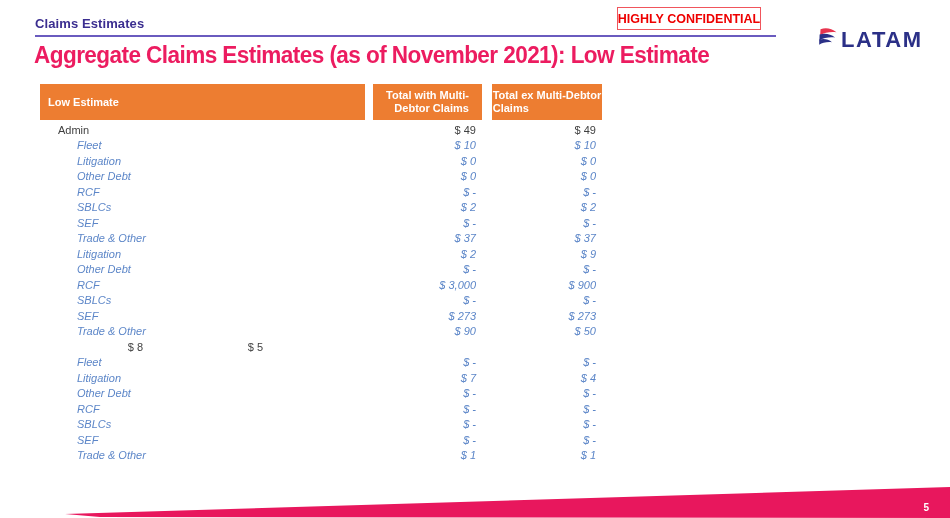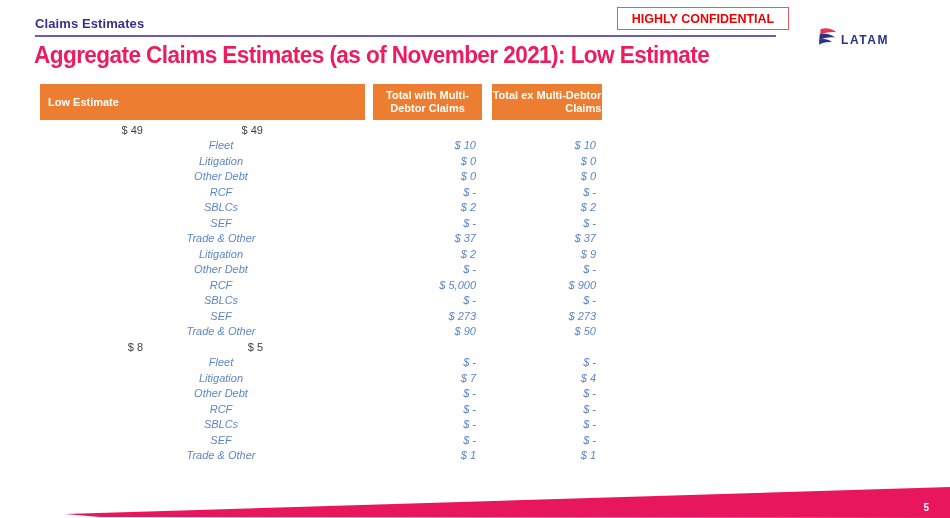--- a/index.html
+++ b/index.html
@@ -9,50 +9,50 @@
   }
   .breadcrumb {
     position:absolute; left:35px; top:16px; font-size:13px; font-weight:bold;
     color:#3b2e90; letter-spacing:0.1px;
   }
   .header-rule {
     position:absolute; left:35px; top:35px; width:741px; height:2px;
     background:#6a5bbf;
   }
   .confidential {
-    position:absolute; left:617px; top:7px; width:172px; height:23px;
+    position:absolute; left:617px; top:7px; width:144px; height:23px;
     border:1.5px solid #f0555c; box-sizing:border-box; background:#fff;
     display:flex; align-items:center; justify-content:center;
     color:#ee0000; font-weight:bold; font-size:12.5px; white-space:nowrap;
   }
   .logo { position:absolute; left:817px; top:27px; display:flex; align-items:center; gap:3px; }
-  .logo-text { color:#2b3087; font-weight:bold; font-size:12px; letter-spacing:1.6px; }
+  .logo-text { color:#2b3087; font-weight:bold; font-size:22px; letter-spacing:1.6px; }
   .title {
     position:absolute; left:34px; top:42px; margin:0; font-size:23.5px; font-weight:bold;
     color:#ec1c60; letter-spacing:-0.6px; white-space:nowrap;
     transform:scaleX(0.96); transform-origin:left center;
   }
   .table { position:absolute; left:40px; top:84px; }
   .thead { display:flex; height:36px; }
   .th {
     background:#ed7d31; color:#ffffff; font-weight:bold; font-size:11px;
     line-height:13px; box-sizing:border-box; display:flex; align-items:center;
     white-space:pre-line;
   }
   .th-label { width:325px; margin-right:8px; padding-left:8px; justify-content:flex-start; }
-  .th-val1 { width:109px; margin-right:10px; justify-content:center; text-align:center; }
-  .th-val2 { width:110px; justify-content:center; text-align:right; }
+  .th-val1 { width:109px; margin-right:10px; justify-content:center; text-align:right; }
+  .th-val2 { width:110px; justify-content:center; text-align:left; }
   .tbody { margin-top:2px; }
   .tr { display:flex; height:15.5px; align-items:center; font-size:11px; }
   .tr.category { color:#3f3f3f; font-style:normal; }
   .tr.sub { color:#5c86c8; font-style:italic; }
   .td { box-sizing:border-box; }
   .td-label { width:325px; margin-right:8px; }
   .tr.category .td-label { padding-left:18px; }
-  .tr.sub .td-label { padding-left:37px;text-align:center; }
+  .tr.sub .td-label { padding-left:37px; }
   .td-val1 { width:109px; margin-right:10px; text-align:right; padding-right:6px; }
   .td-val2 { width:110px; text-align:right; padding-right:6px; }
   .ribbon { position:absolute; left:0; bottom:0; width:950px; height:31px; display:block; }
   .page-num {
     position:absolute; right:21px; bottom:5px; color:#ffffff;
     font-size:10px; font-weight:bold; z-index:2;
   }
 </style>
 </head>
 <body>
@@ -80,20 +80,21 @@
   <div class="table">
     <div class="thead">
       <div class="th th-label">Low Estimate</div>
       <div class="th th-val1">Total with Multi-
 Debtor Claims</div>
       <div class="th th-val2">Total ex Multi-Debtor
 Claims</div>
     </div>
     <div class="tbody">
         <div class="tr category">
+          <div class="td td-label">Admin</div>
           <div class="td td-val1">$ 49</div>
           <div class="td td-val2">$ 49</div>
         </div>
         <div class="tr sub">
           <div class="td td-label">Fleet</div>
           <div class="td td-val1">$ 10</div>
           <div class="td td-val2">$ 10</div>
         </div>
         <div class="tr sub">
           <div class="td td-label">Litigation</div>
@@ -130,21 +131,21 @@
           <div class="td td-val1">$ 2</div>
           <div class="td td-val2">$ 9</div>
         </div>
         <div class="tr sub">
           <div class="td td-label">Other Debt</div>
           <div class="td td-val1">$ -</div>
           <div class="td td-val2">$ -</div>
         </div>
         <div class="tr sub">
           <div class="td td-label">RCF</div>
-          <div class="td td-val1">$ 5,000</div>
+          <div class="td td-val1">$ 3,000</div>
           <div class="td td-val2">$ 900</div>
         </div>
         <div class="tr sub">
           <div class="td td-label">SBLCs</div>
           <div class="td td-val1">$ -</div>
           <div class="td td-val2">$ -</div>
         </div>
         <div class="tr sub">
           <div class="td td-label">SEF</div>
           <div class="td td-val1">$ 273</div>

